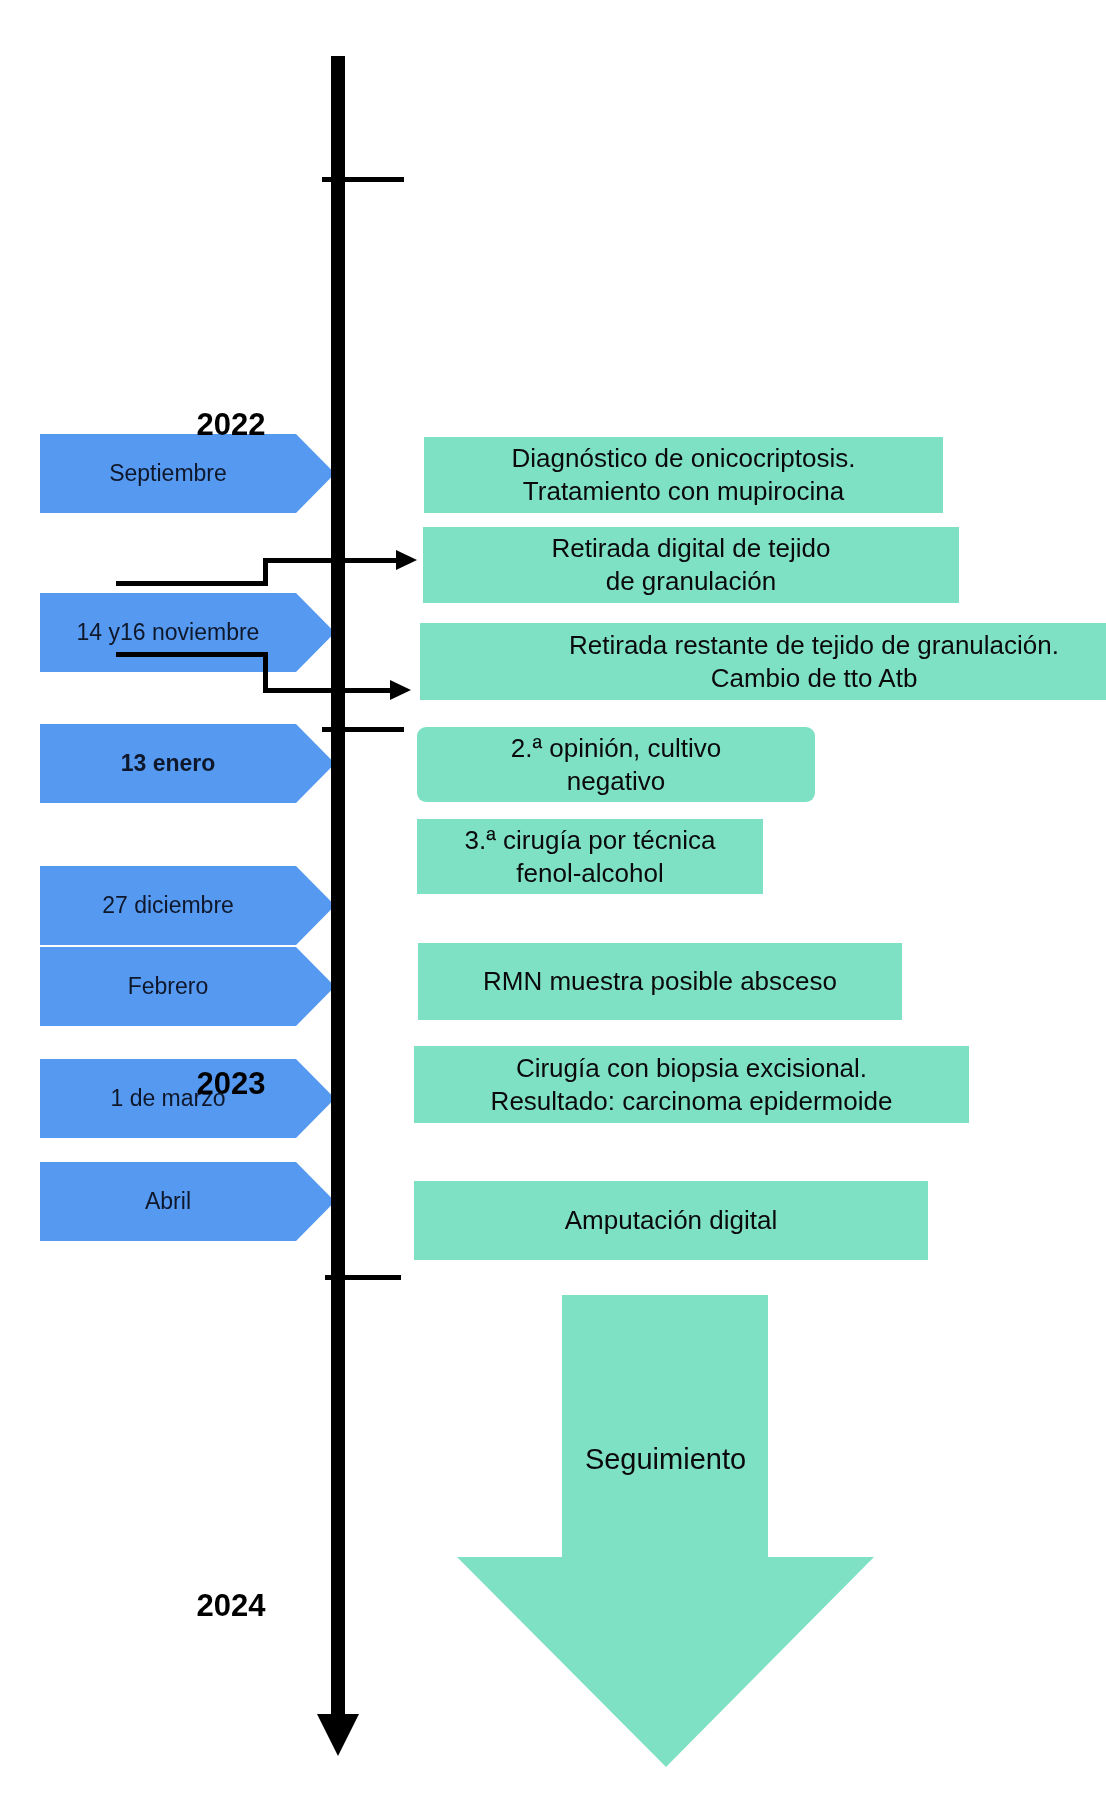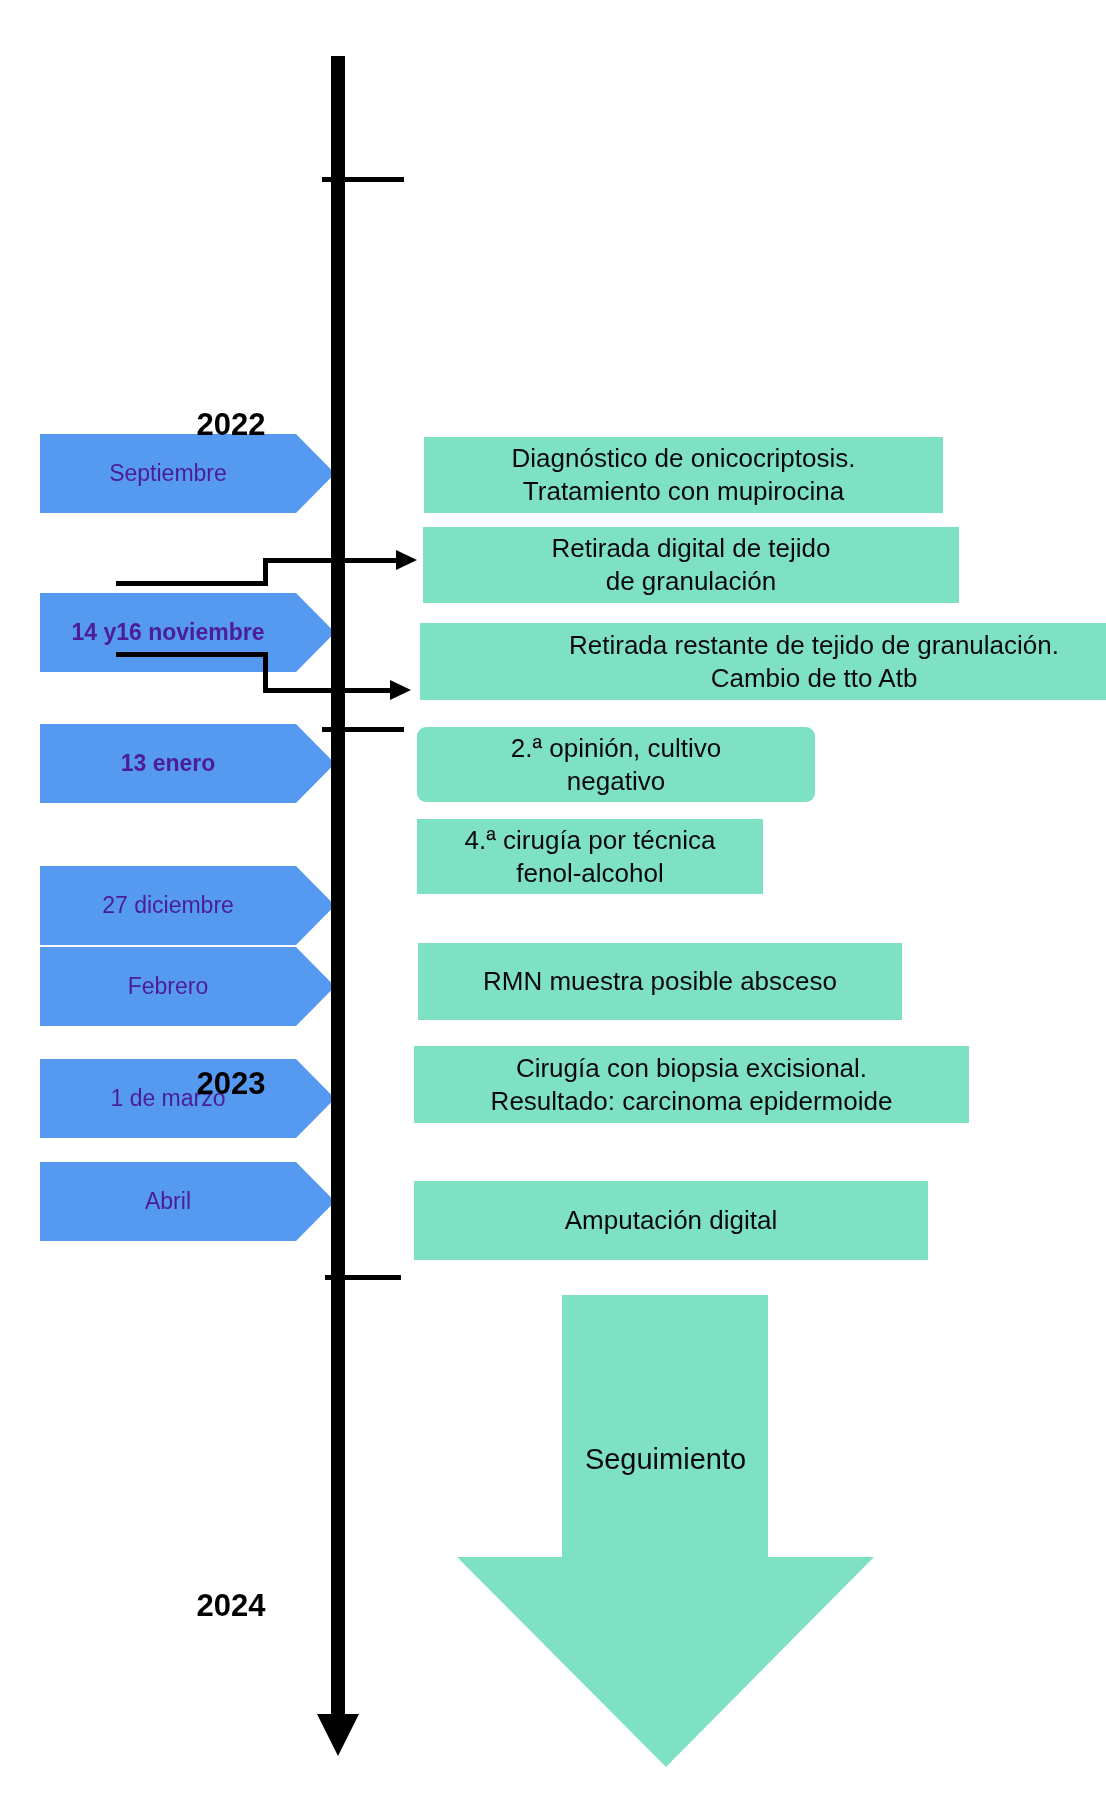--- a/index.html
+++ b/index.html
@@ -26,23 +26,23 @@
   .year-2022{left:181px;top:359px;}
   .year-2023{left:181px;top:1018px;text-align:center;}
   .year-2024{left:181px;top:1540px;}
   
   .darrow{
     left:40px;width:295px;height:79px;
     background:var(--blue,#5599F0);
     clip-path:polygon(0 0, calc(100% - 39px) 0, 100% 50%, calc(100% - 39px) 100%, 0 100%);
     display:flex;align-items:center;justify-content:center;
     padding-right:39px;box-sizing:border-box;
-    font-size:23px;color:#4c1d95;z-index:1;
+    font-size:23px;color:#0f172a;z-index:1;
   }
-  .da-1{top:434px;} .da-2{top:593px;font-weight:bold;} .da-3{top:724px;font-weight:bold;} .da-4{top:840px;margin-top:26px;}
+  .da-1{top:434px;} .da-2{top:593px;} .da-3{top:724px;font-weight:bold;} .da-4{top:840px;margin-top:26px;}
   .da-5{top:947px;} .da-6{top:1059px;} .da-7{top:1162px;}
   
   .ebox{
     background:var(--teal,#7FE1C4);
     display:flex;flex-direction:column;align-items:center;justify-content:center;
     font-size:26px;line-height:33px;color:#0a0a0a;text-align:left;z-index:1;
   }
   .eb-1{left:424px;top:437px;width:519px;height:76px;}
   .eb-2{left:423px;top:527px;width:536px;height:76px;}
   .eb-3{left:420px;top:623px;width:788px;height:77px;}
@@ -133,21 +133,21 @@
   </div>
   <div class="abs ebox eb-3">
     <div>Retirada restante de tejido de granulación.</div>
     <div>Cambio de tto Atb</div>
   </div>
   <div class="abs ebox eb-4">
     <div>2.ª opinión, cultivo</div>
     <div>negativo</div>
   </div>
   <div class="abs ebox eb-5">
-    <div>4.ª cirugía por técnica</div>
+    <div>3.ª cirugía por técnica</div>
     <div>fenol-alcohol</div>
   </div>
   <div class="abs ebox eb-6">
     <div>RMN muestra posible absceso</div>
   </div>
   <div class="abs ebox eb-7">
     <div>Cirugía con biopsia excisional.</div>
     <div>Resultado: carcinoma epidermoide</div>
   </div>
   <div class="abs ebox eb-8">

